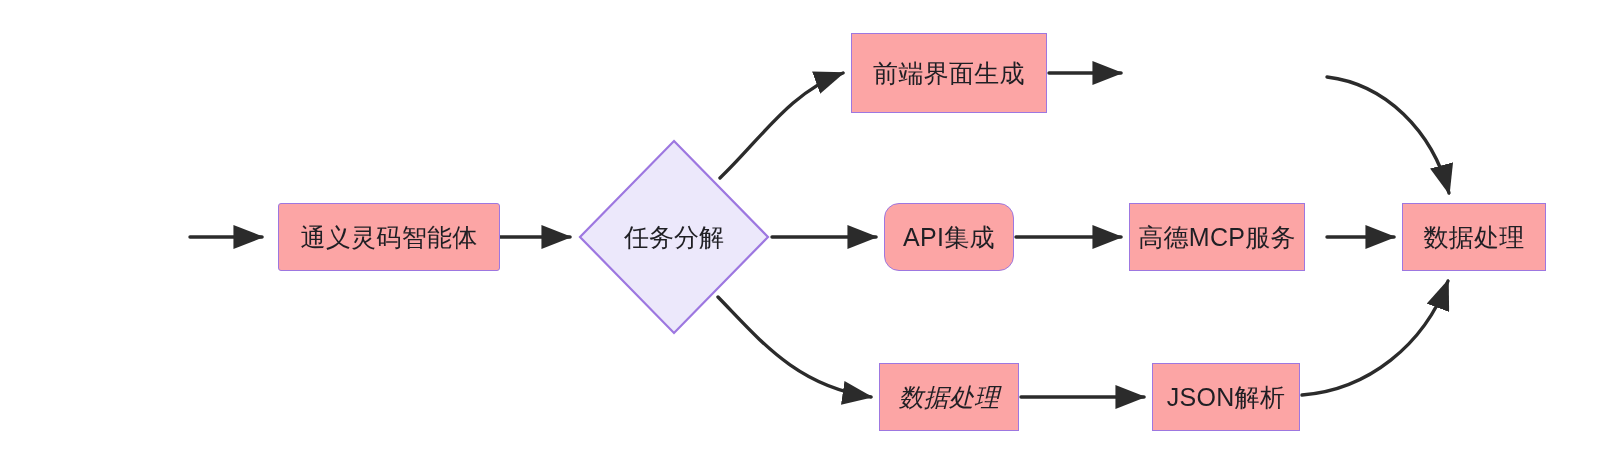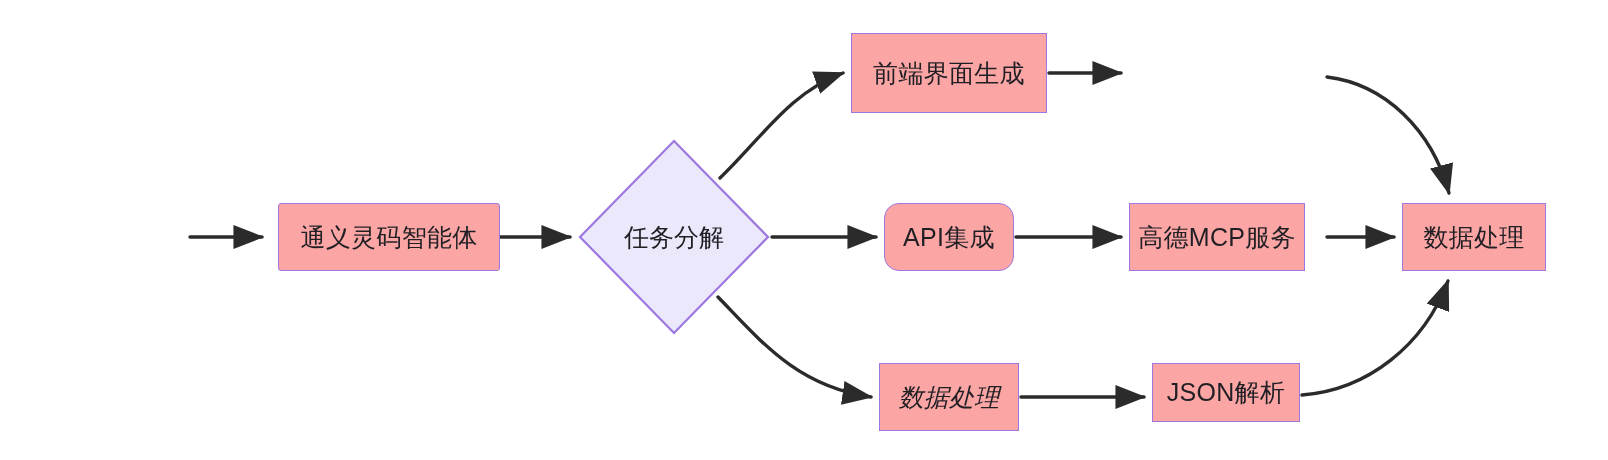--- a/index.html
+++ b/index.html
@@ -113,21 +113,21 @@
   </div>
 
   <div class="node" style="left:1129px; top:203px; width:176px; height:68px;">
     <span>高德MCP服务</span>
   </div>
 
   <div class="node" style="left:879px; top:363px; width:140px; height:68px;font-style:italic;">
     <span>数据处理</span>
   </div>
 
-  <div class="node" style="left:1152px; top:363px; width:148px; height:59px;">
+  <div class="node" style="left:1152px; top:363px; width:148px; height:68px;">
     <span>JSON解析</span>
   </div>
 
   <div class="node" style="left:1402px; top:203px; width:144px; height:68px;">
     <span>数据处理</span>
   </div>
 
 </div>
 
 </body></html>

